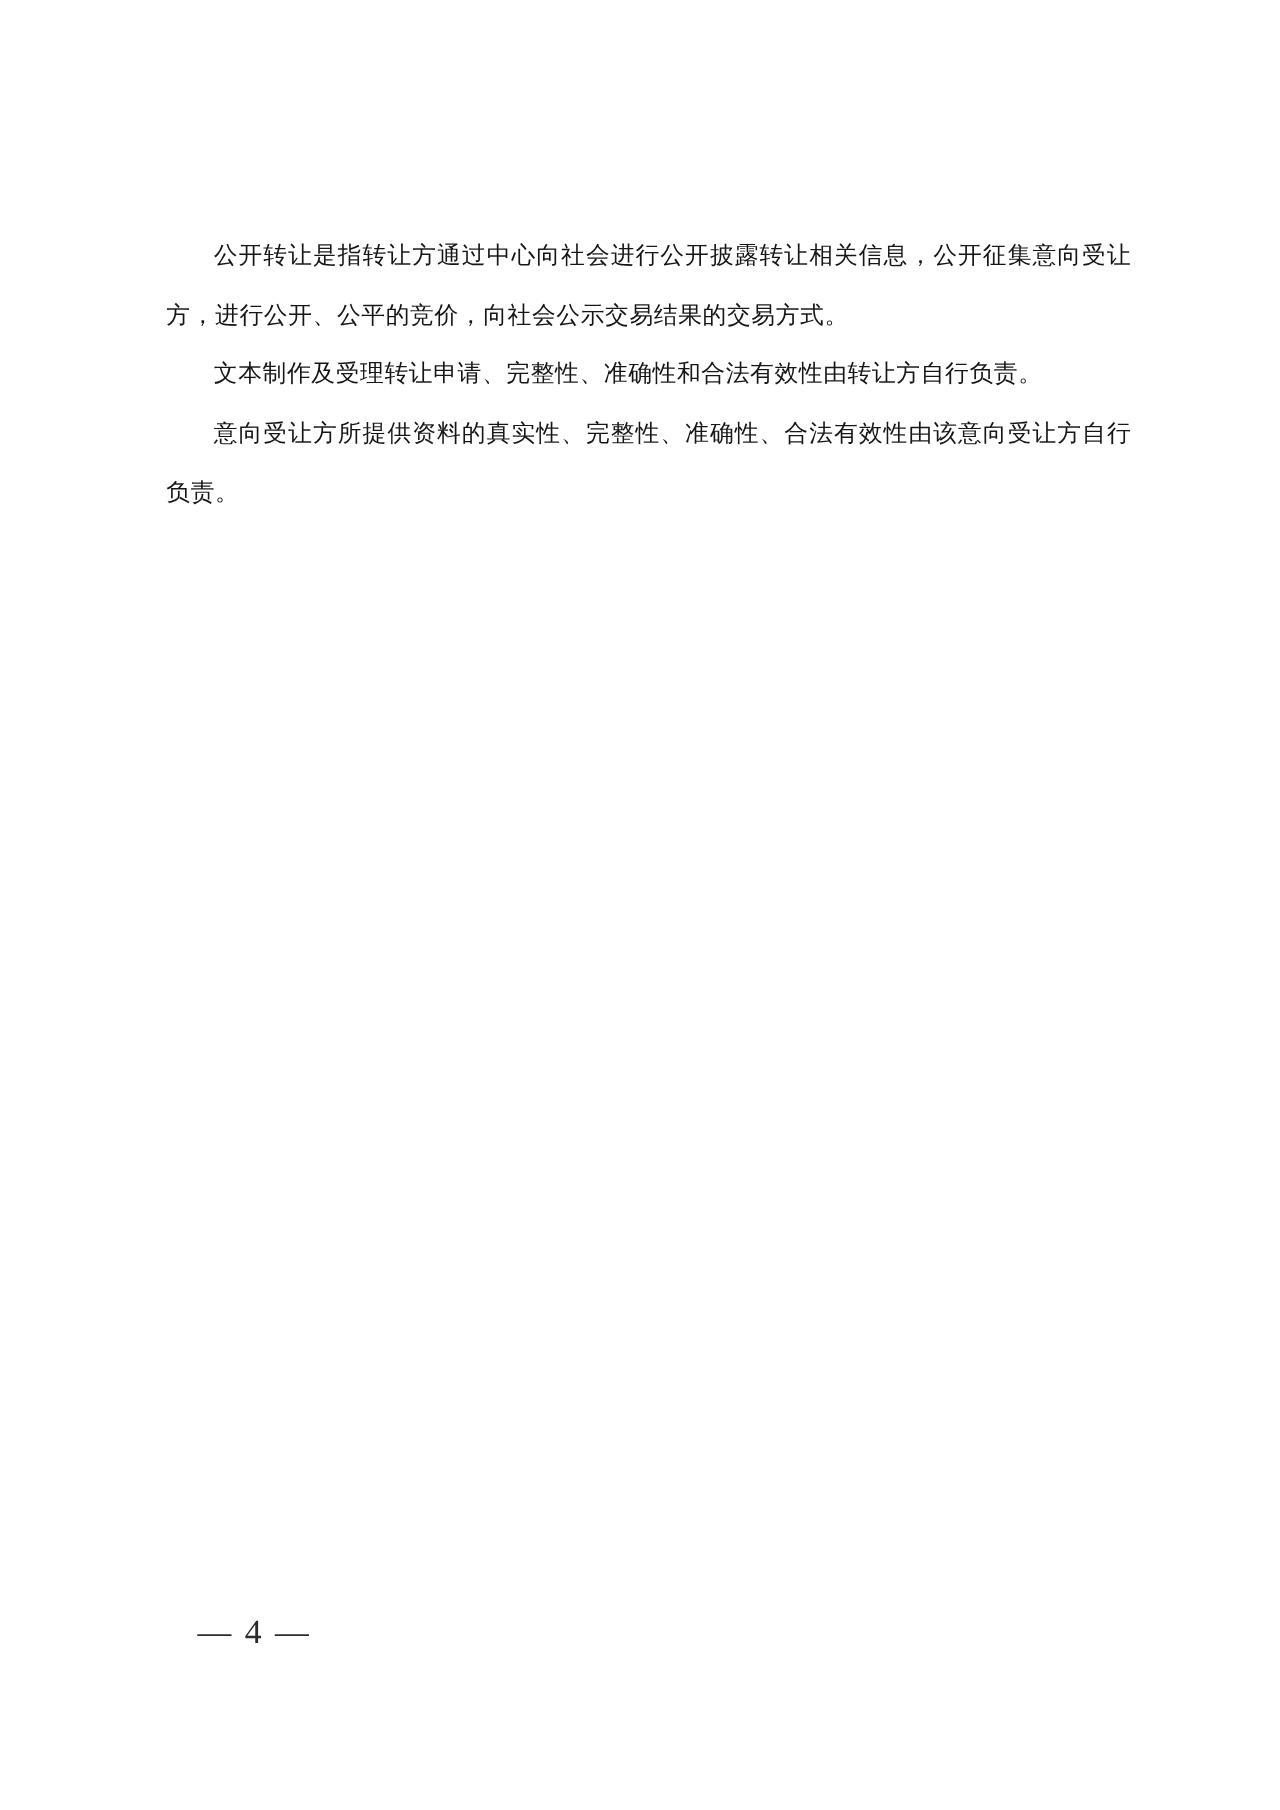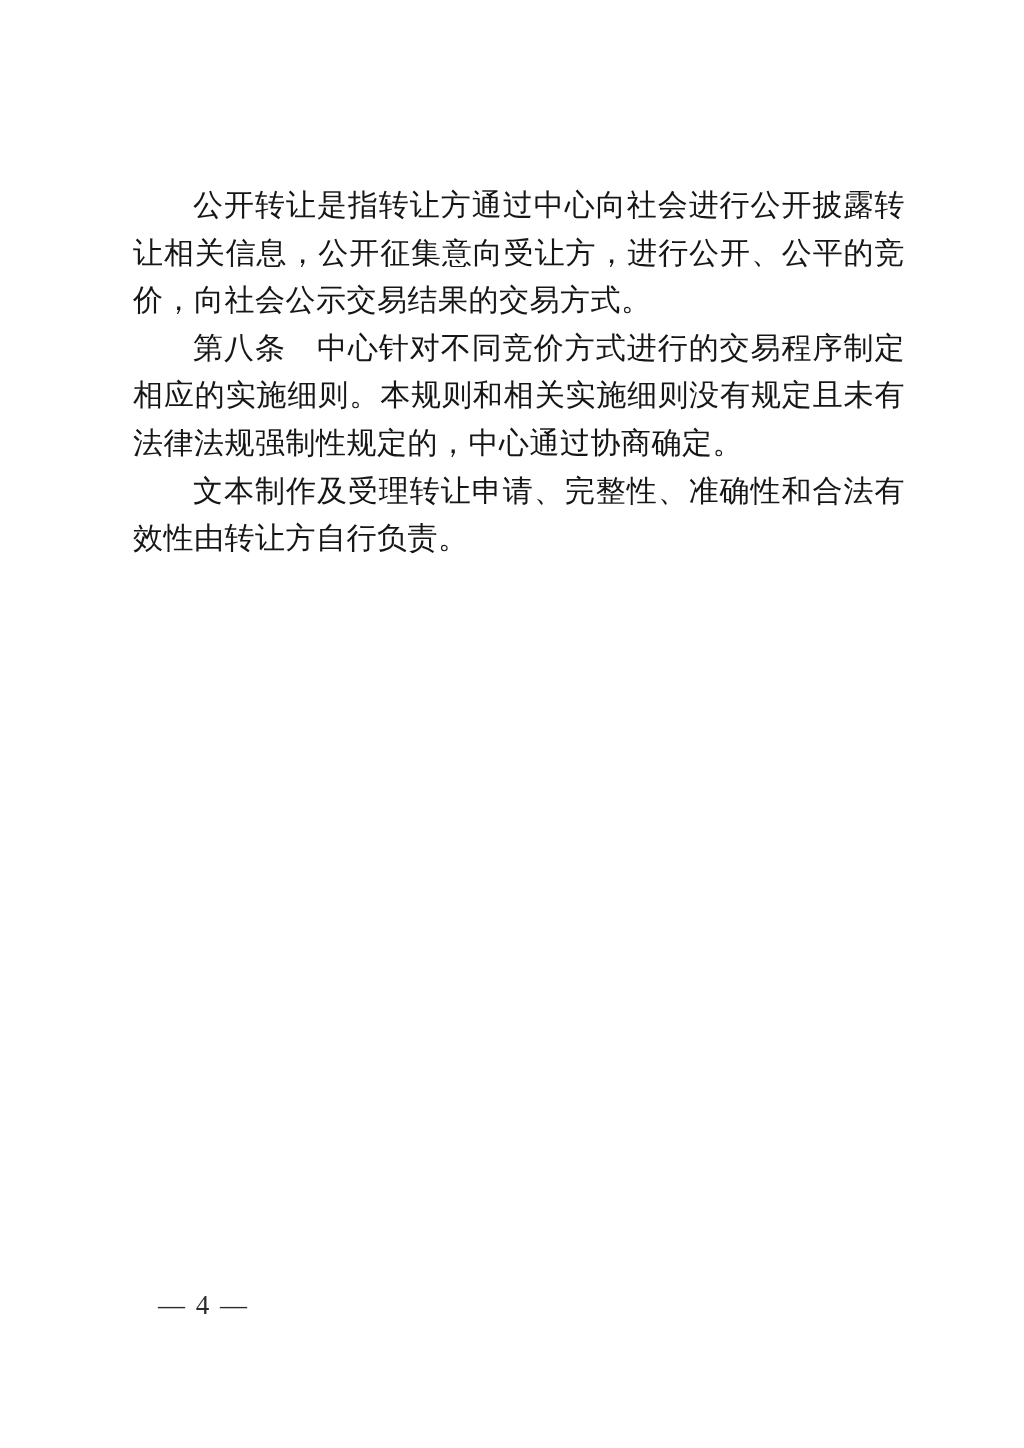--- a/index.html
+++ b/index.html
@@ -14,21 +14,21 @@
     background: #ffffff;
     overflow: hidden;
     font-family: "Liberation Serif", "DejaVu Serif", serif;
     color: #161616;
   }
   .text-block {
     position: absolute;
     left: 133px;
     top: 181px;
     width: 772px;
-    font-size: 30px;
+    font-size: 19px;
     line-height: 47.6px;
     text-align: justify;
     text-justify: inter-ideograph;
     letter-spacing: 0.5px;
   }
   .text-block p {
     margin: 0;
     padding: 0;
     text-indent: 2em;
   }
@@ -41,18 +41,18 @@
     letter-spacing: 2px;
     font-family: "Liberation Serif", "DejaVu Serif", serif;
   }
 </style>
 </head>
 <body>
 
 <div class="page">
   <div class="text-block">
     <p>公开转让是指转让方通过中心向社会进行公开披露转让相关信息，公开征集意向受让方，进行公开、公平的竞价，向社会公示交易结果的交易方式。</p>
-    <p>第八条　中心针对不同竞价方式进行的交易程序制定相应的实施细则。本规则和相关实施细则没有规定且未有法律法规强制性规定的，中心通过协商确定。</p>
     <p>文本制作及受理转让申请、完整性、准确性和合法有效性由转让方自行负责。</p>
+    <p>意向受让方所提供资料的真实性、完整性、准确性、合法有效性由该意向受让方自行负责。</p>
   </div>
 
   <div class="page-footer">— 4 —</div>
 </div>
 
 </body></html>

